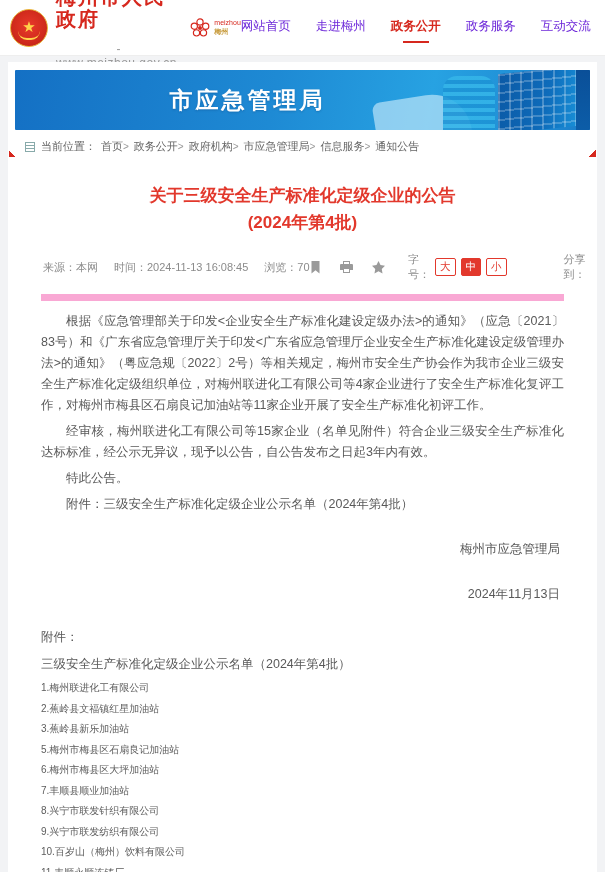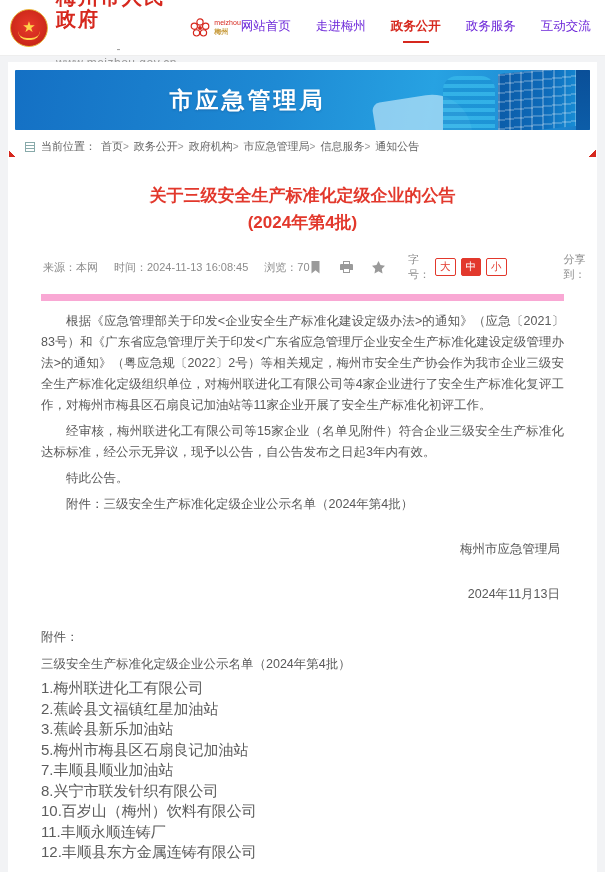--- a/index.html
+++ b/index.html
@@ -85,21 +85,21 @@
   .share-weibo{ border:1px solid #eba289; }
   .share-wechat{ border:1px solid #9fd89f; }
   .article-body{ margin-top:10px; color:#595959; font-size:12.5px; }
   .para{ line-height:21px; margin:5px 0; text-indent:2em; text-align:justify; }
   .signature{ text-align:right; line-height:21px; margin:12px 4px 0 0; color:#595959; }
   .signature div{ margin-top:24px; }
   .attach-block{ margin-top:22px; color:#595959; }
   .attach-heading{ line-height:21px; }
   .attach-title{ line-height:21px; margin-top:6px; }
   .company-list{ margin-top:3px; }
-  .company-item{ line-height:20.5px; font-size:15px; color:#5c5c5c; }
+  .company-item{ line-height:20.5px; font-size:10px; color:#5c5c5c; }
 </style>
 </head>
 <body>
 
 <header class="top-header">
   <div class="logo-group">
     <div class="emblem"></div>
     <div class="site-text">
       <div class="site-name">梅州市人民政府</div>
       <div class="site-url">-www.meizhou.gov.cn-</div>
@@ -274,25 +274,27 @@
 
               <div class="company-item">1.梅州联进化工有限公司</div>
 
               <div class="company-item">2.蕉岭县文福镇红星加油站</div>
 
               <div class="company-item">3.蕉岭县新乐加油站</div>
 
 
               <div class="company-item">5.梅州市梅县区石扇良记加油站</div>
 
+              <div class="company-item">6.梅州市梅县区大坪加油站</div>
 
               <div class="company-item">7.丰顺县顺业加油站</div>
 
               <div class="company-item">8.兴宁市联发针织有限公司</div>
 
+              <div class="company-item">9.兴宁市联发纺织有限公司</div>
 
               <div class="company-item">10.百岁山（梅州）饮料有限公司</div>
 
               <div class="company-item">11.丰顺永顺连铸厂</div>
 
               <div class="company-item">12.丰顺县东方金属连铸有限公司</div>
 
             </div>
         </div>
       </div>

